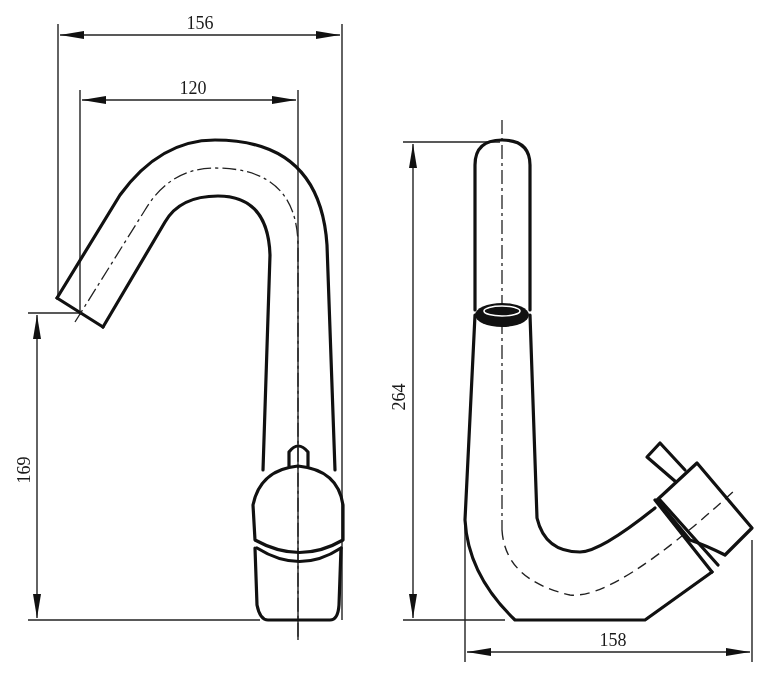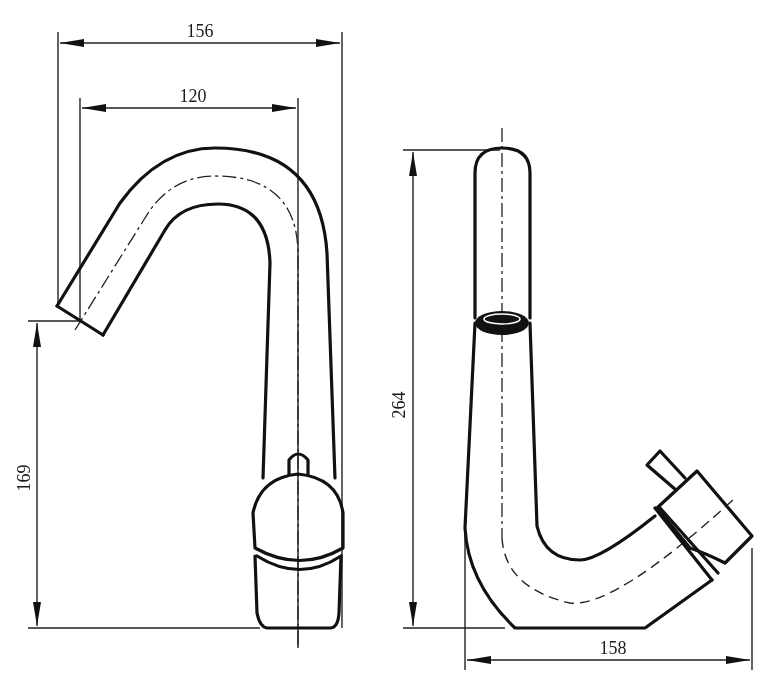--- a/index.html
+++ b/index.html
@@ -1,17 +1,17 @@
 <!DOCTYPE html>
 <html><head>
 <meta charset="utf-8">
 <style>
   html, body { margin: 0; padding: 0; background: #ffffff; }
   body { width: 770px; height: 678px; overflow: hidden; font-family: "Liberation Serif", serif; }
-  #canvas { position: absolute; left: 0; top: 8px; width: 770px; height: 658px; }
+  #canvas { position: absolute; left: 0; top: 0; width: 770px; height: 658px; }
   svg text { font-family: "Liberation Serif", serif; font-size: 18px; fill: #1a1a1a; }
   .outline { fill: none; stroke: #111; stroke-width: 3.2; stroke-linejoin: round; stroke-linecap: round; }
   .thin { fill: none; stroke: #222; stroke-width: 1.4; }
   .center { fill: none; stroke: #222; stroke-width: 1.3; stroke-dasharray: 14 4 3 4; }
   .dash { fill: none; stroke: #222; stroke-width: 1.4; stroke-dasharray: 10 6; }
   .arrow { fill: #111; }
 </style>
 </head>
 <body>
 

